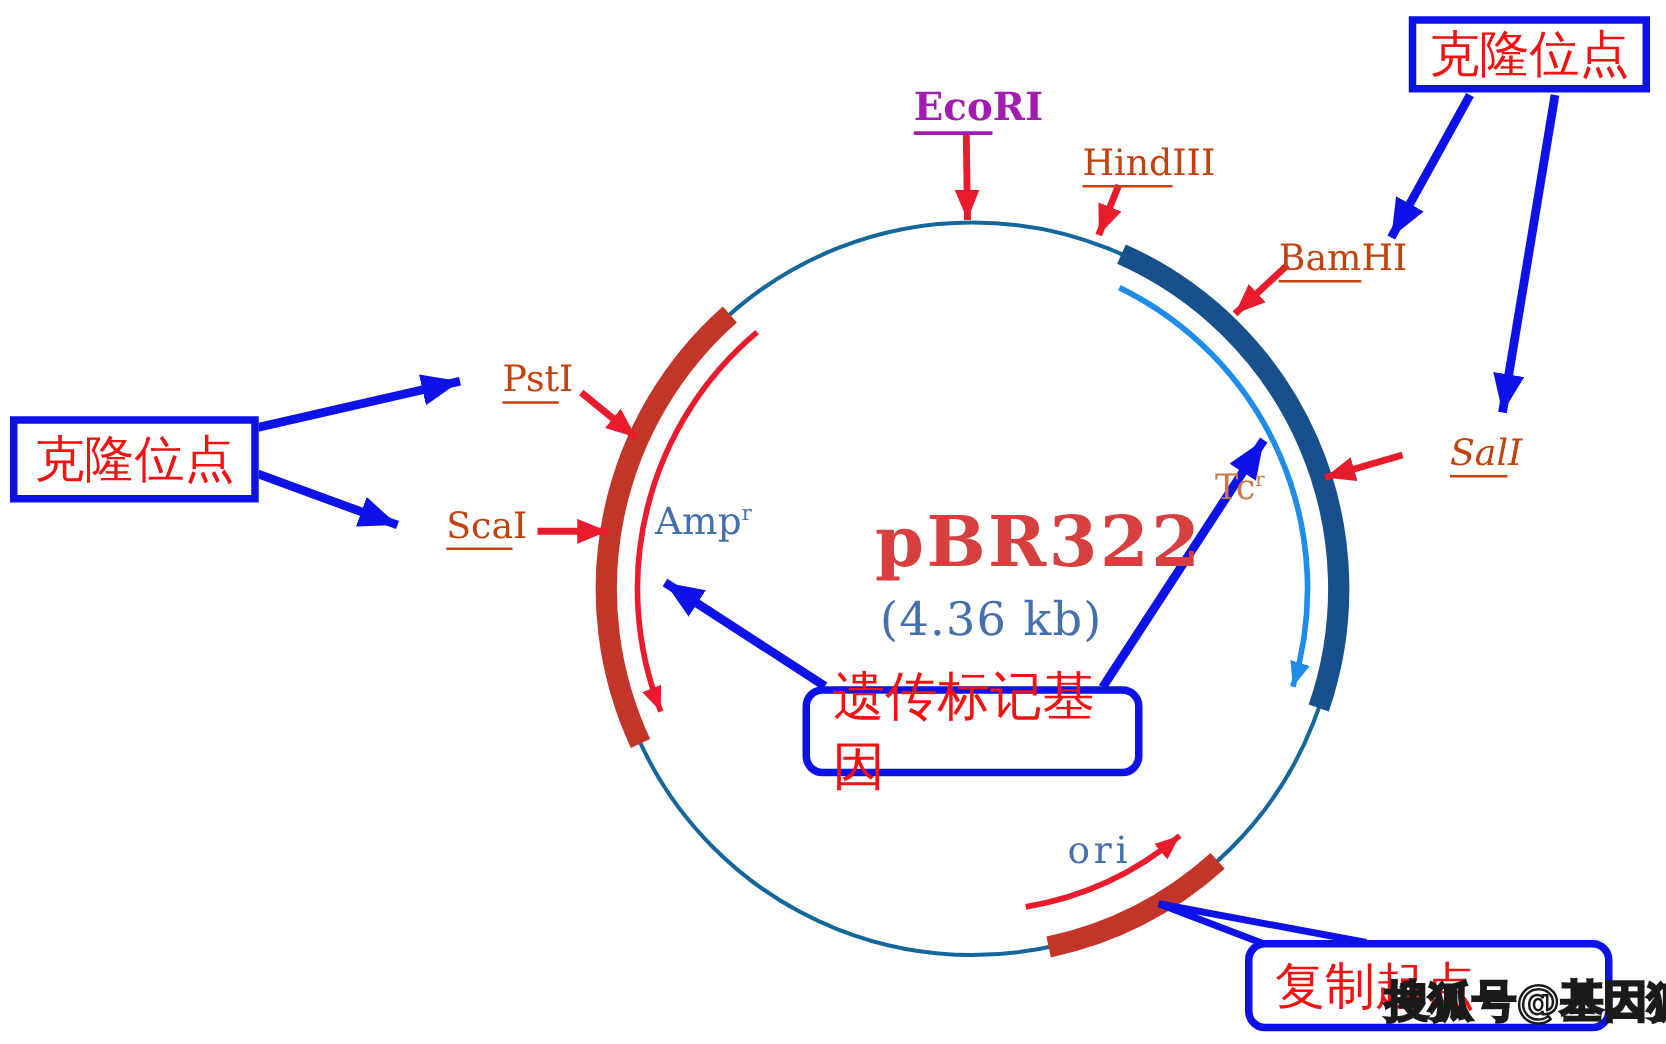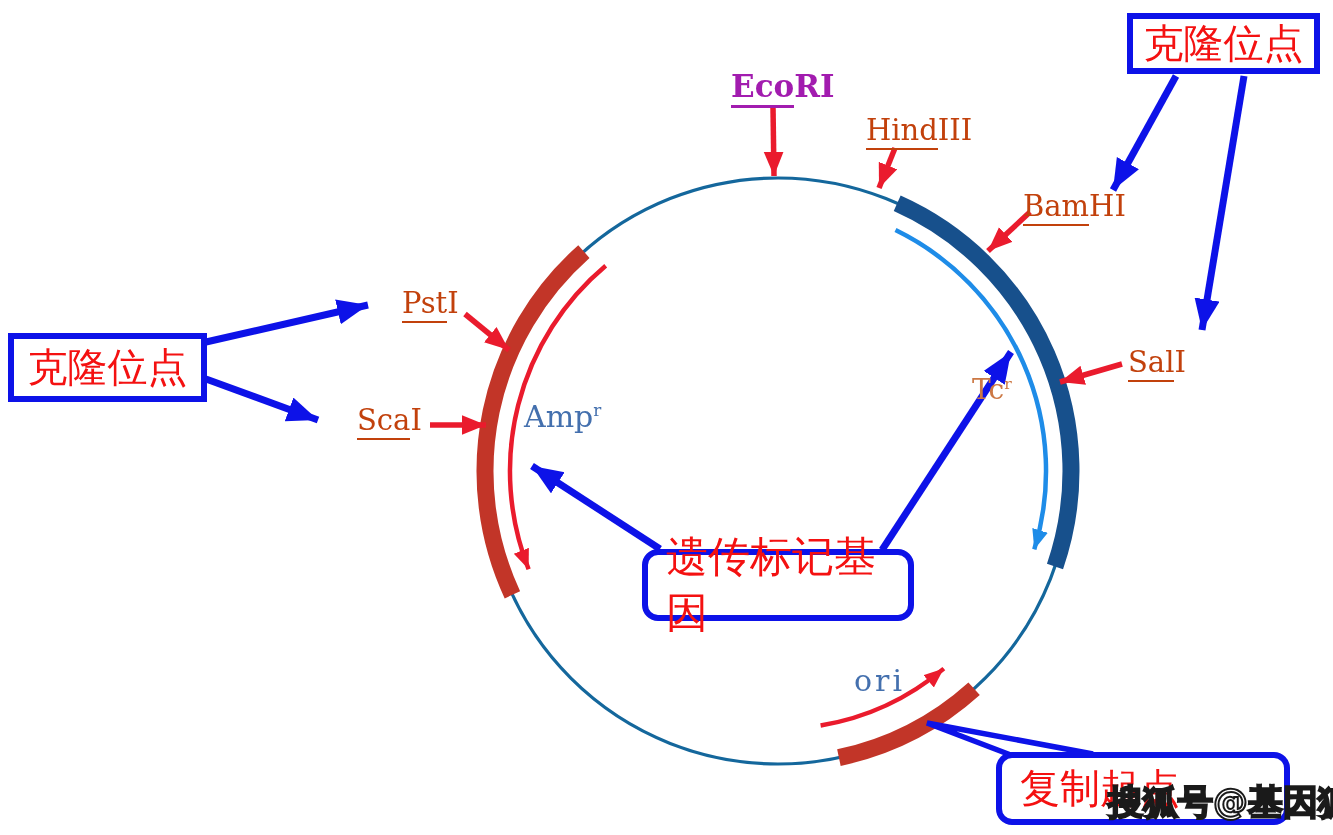--- a/index.html
+++ b/index.html
@@ -87,32 +87,34 @@
 
     <polyline points="1016,757 927,723 1093,754" fill="none" stroke="#0d12e8" stroke-width="5.5"></polyline>
   </svg>
 
   <div class="lbl enz ecori" style="left:731px; top:71px;"><span class="u">Eco</span><span>RI</span></div>
 
   <div class="lbl enz" style="left:866px; top:116px;"><span class="u">Hind</span><span>III</span></div>
 
   <div class="lbl enz" style="left:1023px; top:192px;"><span class="u">Bam</span><span>HI</span></div>
 
-  <div class="lbl enz" style="left:1128px; top:348px;"><span class="u">Sal</span><span>I</span></div>
+  <div class="lbl enz" style="left:1160px; top:348px;font-style:italic;"><span class="u">Sal</span><span>I</span></div>
 
   <div class="lbl enz" style="left:402px; top:289px;"><span class="u">Pst</span><span>I</span></div>
 
   <div class="lbl enz" style="left:357px; top:406px;"><span class="u">Sca</span><span>I</span></div>
 
   <div class="lbl gene-blue" style="left:524px; top:402px;"><span>Amp</span><sup>r</sup></div>
 
   <div class="lbl gene-orange" style="left:972px; top:376px;"><span>Tc</span><sup>r</sup></div>
 
   <div class="lbl gene-blue ori-lbl" style="left:854px; top:666px;"><span>ori</span></div>
 
+  <div class="lbl title-name" style="left:700px; top:406px;">pBR322</div>
+  <div class="lbl title-size" style="left:704px; top:477px;">(4.36 kb)</div>
 
   <div class="callout co-40" style="left:1127px; top:13px; width:193px; height:61px;">
       <span>克隆位点</span>
     </div>
 
   <div class="callout co-40" style="left:8px; top:333px; width:199px; height:69px;">
       <span>克隆位点</span>
     </div>
 
   <div class="callout rounded co-42" style="left:642px; top:549px; width:272px; height:72px;">

